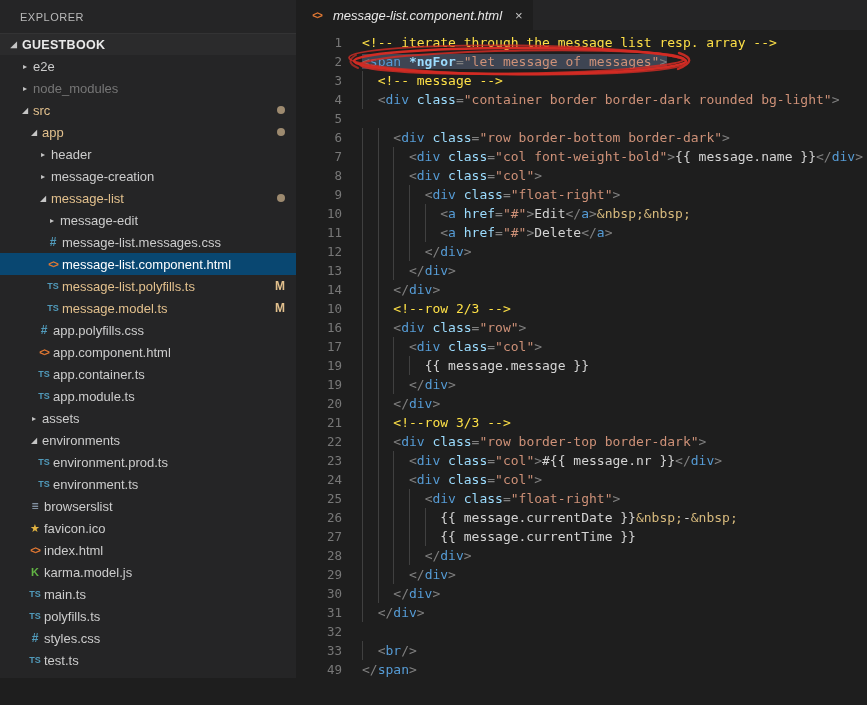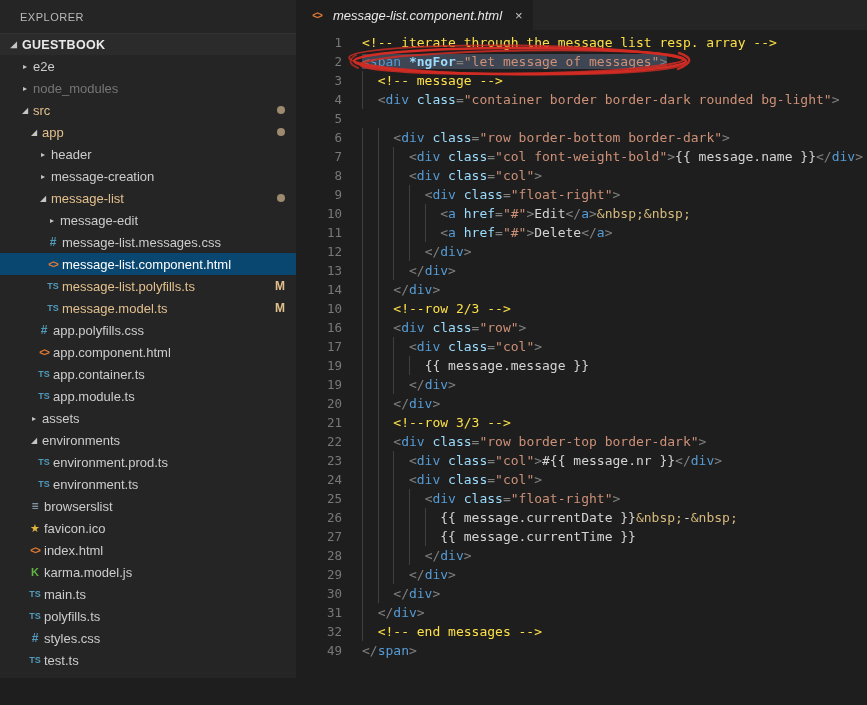--- a/index.html
+++ b/index.html
@@ -244,21 +244,22 @@
         <div class="cl"><span class="ln">22</span><span class="lc"><span class="guide" style="left: 0ch;"></span><span class="guide" style="left: 2ch;"></span>    <span class="tok-p">&lt;</span><span class="tok-t">div</span><span class="tok-x"> </span><span class="tok-a">class</span><span class="tok-p">=</span><span class="tok-s">"row border-top border-dark"</span><span class="tok-p">&gt;</span></span></div>
         <div class="cl"><span class="ln">23</span><span class="lc"><span class="guide" style="left: 0ch;"></span><span class="guide" style="left: 2ch;"></span><span class="guide" style="left: 4ch;"></span>      <span class="tok-p">&lt;</span><span class="tok-t">div</span><span class="tok-x"> </span><span class="tok-a">class</span><span class="tok-p">=</span><span class="tok-s">"col"</span><span class="tok-p">&gt;</span><span class="tok-x">#{{ message.nr }}</span><span class="tok-p">&lt;/</span><span class="tok-t">div</span><span class="tok-p">&gt;</span></span></div>
         <div class="cl"><span class="ln">24</span><span class="lc"><span class="guide" style="left: 0ch;"></span><span class="guide" style="left: 2ch;"></span><span class="guide" style="left: 4ch;"></span>      <span class="tok-p">&lt;</span><span class="tok-t">div</span><span class="tok-x"> </span><span class="tok-a">class</span><span class="tok-p">=</span><span class="tok-s">"col"</span><span class="tok-p">&gt;</span></span></div>
         <div class="cl"><span class="ln">25</span><span class="lc"><span class="guide" style="left: 0ch;"></span><span class="guide" style="left: 2ch;"></span><span class="guide" style="left: 4ch;"></span><span class="guide" style="left: 6ch;"></span>        <span class="tok-p">&lt;</span><span class="tok-t">div</span><span class="tok-x"> </span><span class="tok-a">class</span><span class="tok-p">=</span><span class="tok-s">"float-right"</span><span class="tok-p">&gt;</span></span></div>
         <div class="cl"><span class="ln">26</span><span class="lc"><span class="guide" style="left: 0ch;"></span><span class="guide" style="left: 2ch;"></span><span class="guide" style="left: 4ch;"></span><span class="guide" style="left: 6ch;"></span><span class="guide" style="left: 8ch;"></span>          <span class="tok-x">{{ message.currentDate }}</span><span class="tok-e">&amp;nbsp;</span><span class="tok-x">-</span><span class="tok-e">&amp;nbsp;</span></span></div>
         <div class="cl"><span class="ln">27</span><span class="lc"><span class="guide" style="left: 0ch;"></span><span class="guide" style="left: 2ch;"></span><span class="guide" style="left: 4ch;"></span><span class="guide" style="left: 6ch;"></span><span class="guide" style="left: 8ch;"></span>          <span class="tok-x">{{ message.currentTime }}</span></span></div>
         <div class="cl"><span class="ln">28</span><span class="lc"><span class="guide" style="left: 0ch;"></span><span class="guide" style="left: 2ch;"></span><span class="guide" style="left: 4ch;"></span><span class="guide" style="left: 6ch;"></span>        <span class="tok-p">&lt;/</span><span class="tok-t">div</span><span class="tok-p">&gt;</span></span></div>
         <div class="cl"><span class="ln">29</span><span class="lc"><span class="guide" style="left: 0ch;"></span><span class="guide" style="left: 2ch;"></span><span class="guide" style="left: 4ch;"></span>      <span class="tok-p">&lt;/</span><span class="tok-t">div</span><span class="tok-p">&gt;</span></span></div>
         <div class="cl"><span class="ln">30</span><span class="lc"><span class="guide" style="left: 0ch;"></span><span class="guide" style="left: 2ch;"></span>    <span class="tok-p">&lt;/</span><span class="tok-t">div</span><span class="tok-p">&gt;</span></span></div>
         <div class="cl"><span class="ln">31</span><span class="lc"><span class="guide" style="left: 0ch;"></span>  <span class="tok-p">&lt;/</span><span class="tok-t">div</span><span class="tok-p">&gt;</span></span></div>
-        <div class="cl"><span class="ln">32</span><span class="lc"><span class="guide" style="left: 0ch;"></span>  <span class="tok-c">&lt;!-- end messages --&gt;</span></span></div>
+        <div class="cl"><span class="ln">32</span></div>
+        <div class="cl"><span class="ln">33</span><span class="lc"><span class="guide" style="left: 0ch;"></span>  <span class="tok-p">&lt;</span><span class="tok-t">br</span><span class="tok-p">/&gt;</span></span></div>
         <div class="cl"><span class="ln">49</span><span class="lc"><span class="tok-p">&lt;/</span><span class="tok-t">span</span><span class="tok-p">&gt;</span></span></div>
       </div>
 
     <svg class="annotation" width="571" height="705" viewBox="0 0 571 705">
       <g fill="none" stroke="#d22c24" stroke-linecap="round">
         <ellipse cx="224" cy="61" rx="166" ry="13" stroke-width="2.6"></ellipse>
         <ellipse cx="226" cy="62" rx="162" ry="11.5" stroke-width="2" transform="rotate(-1 226 62)" opacity="0.85"></ellipse>
         <ellipse cx="222" cy="60" rx="169" ry="14.5" stroke-width="1.8" transform="rotate(0.8 222 60)" opacity="0.8"></ellipse>
         <path d="M 383 53 Q 404 60 382 69" stroke-width="2.4" opacity="0.9"></path>
         <path d="M 60 55 Q 48 62 62 68" stroke-width="2" opacity="0.7"></path>

